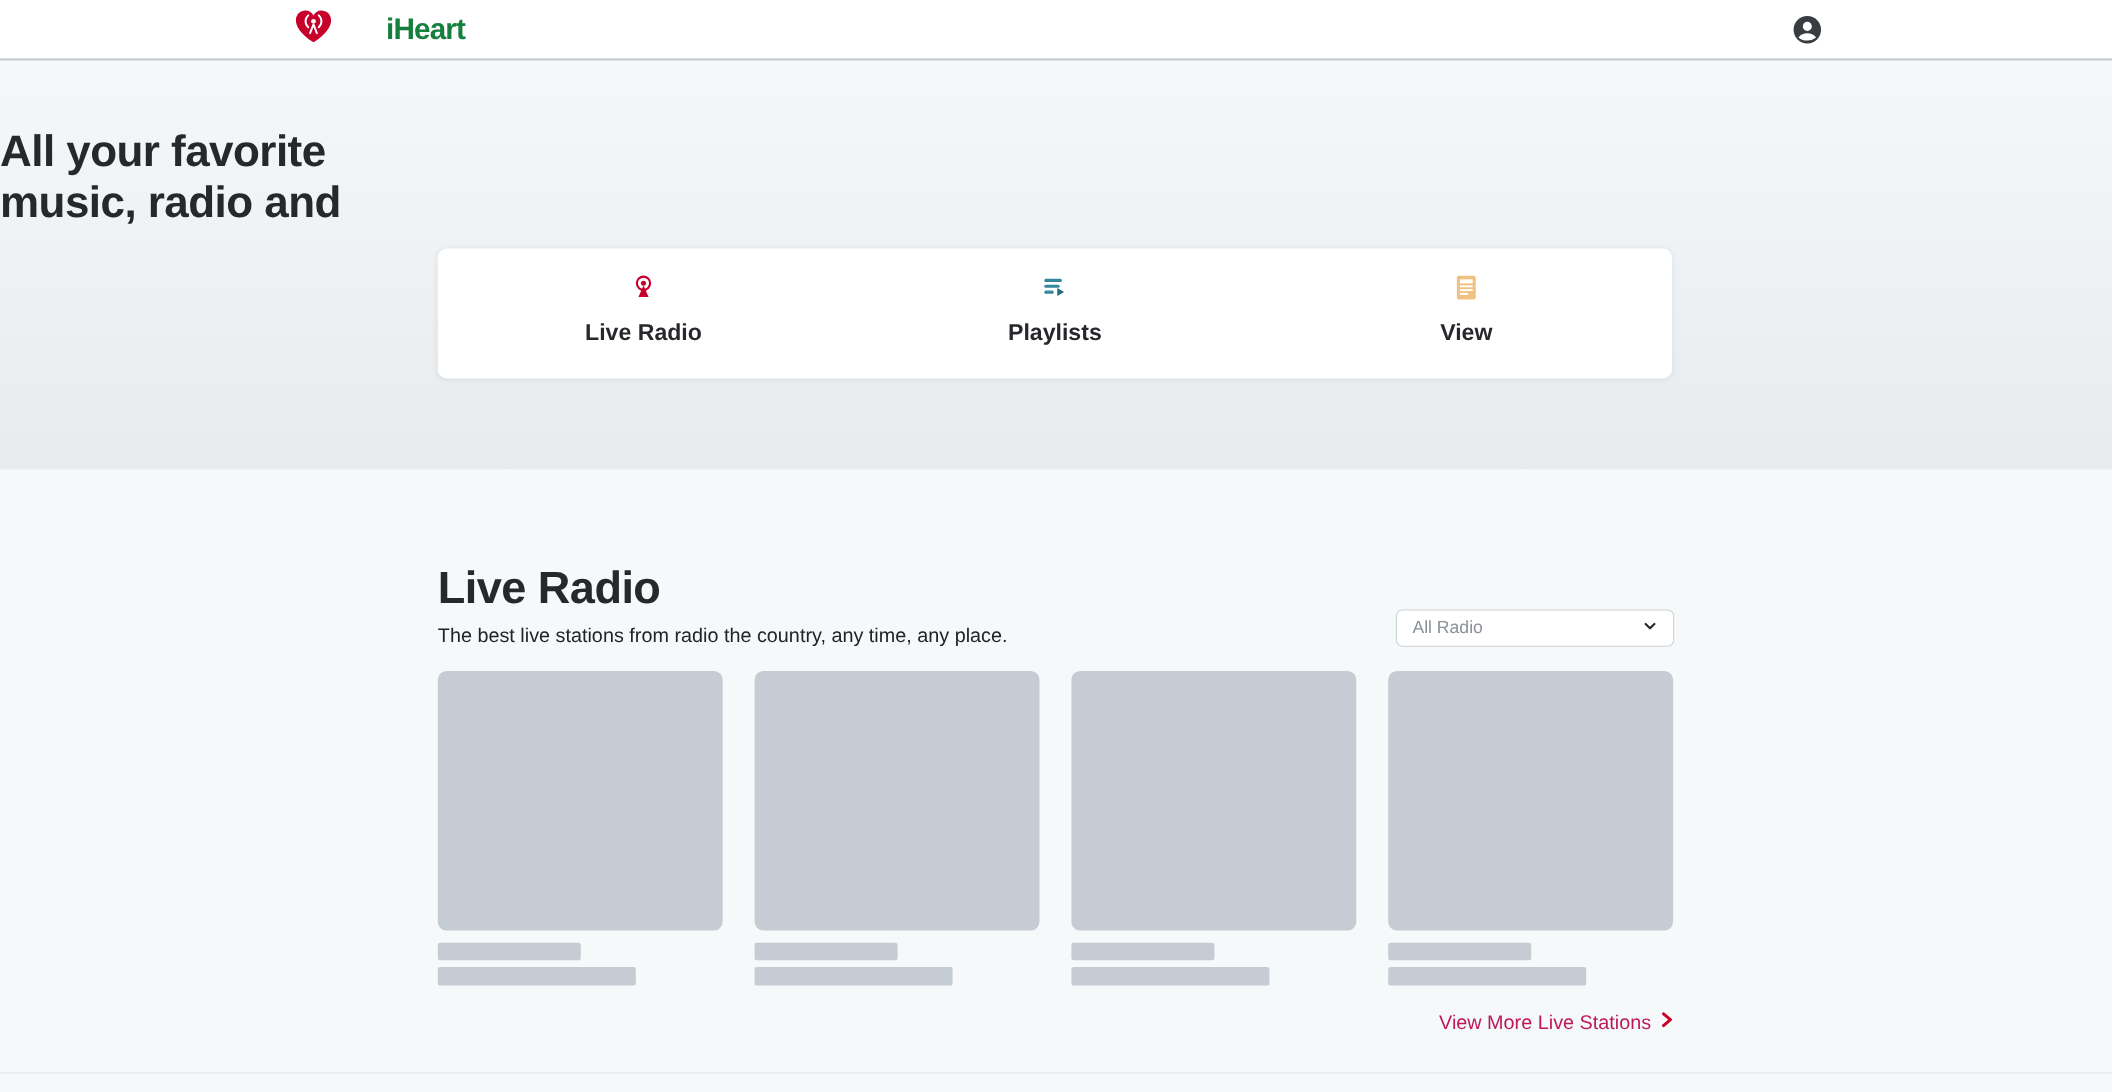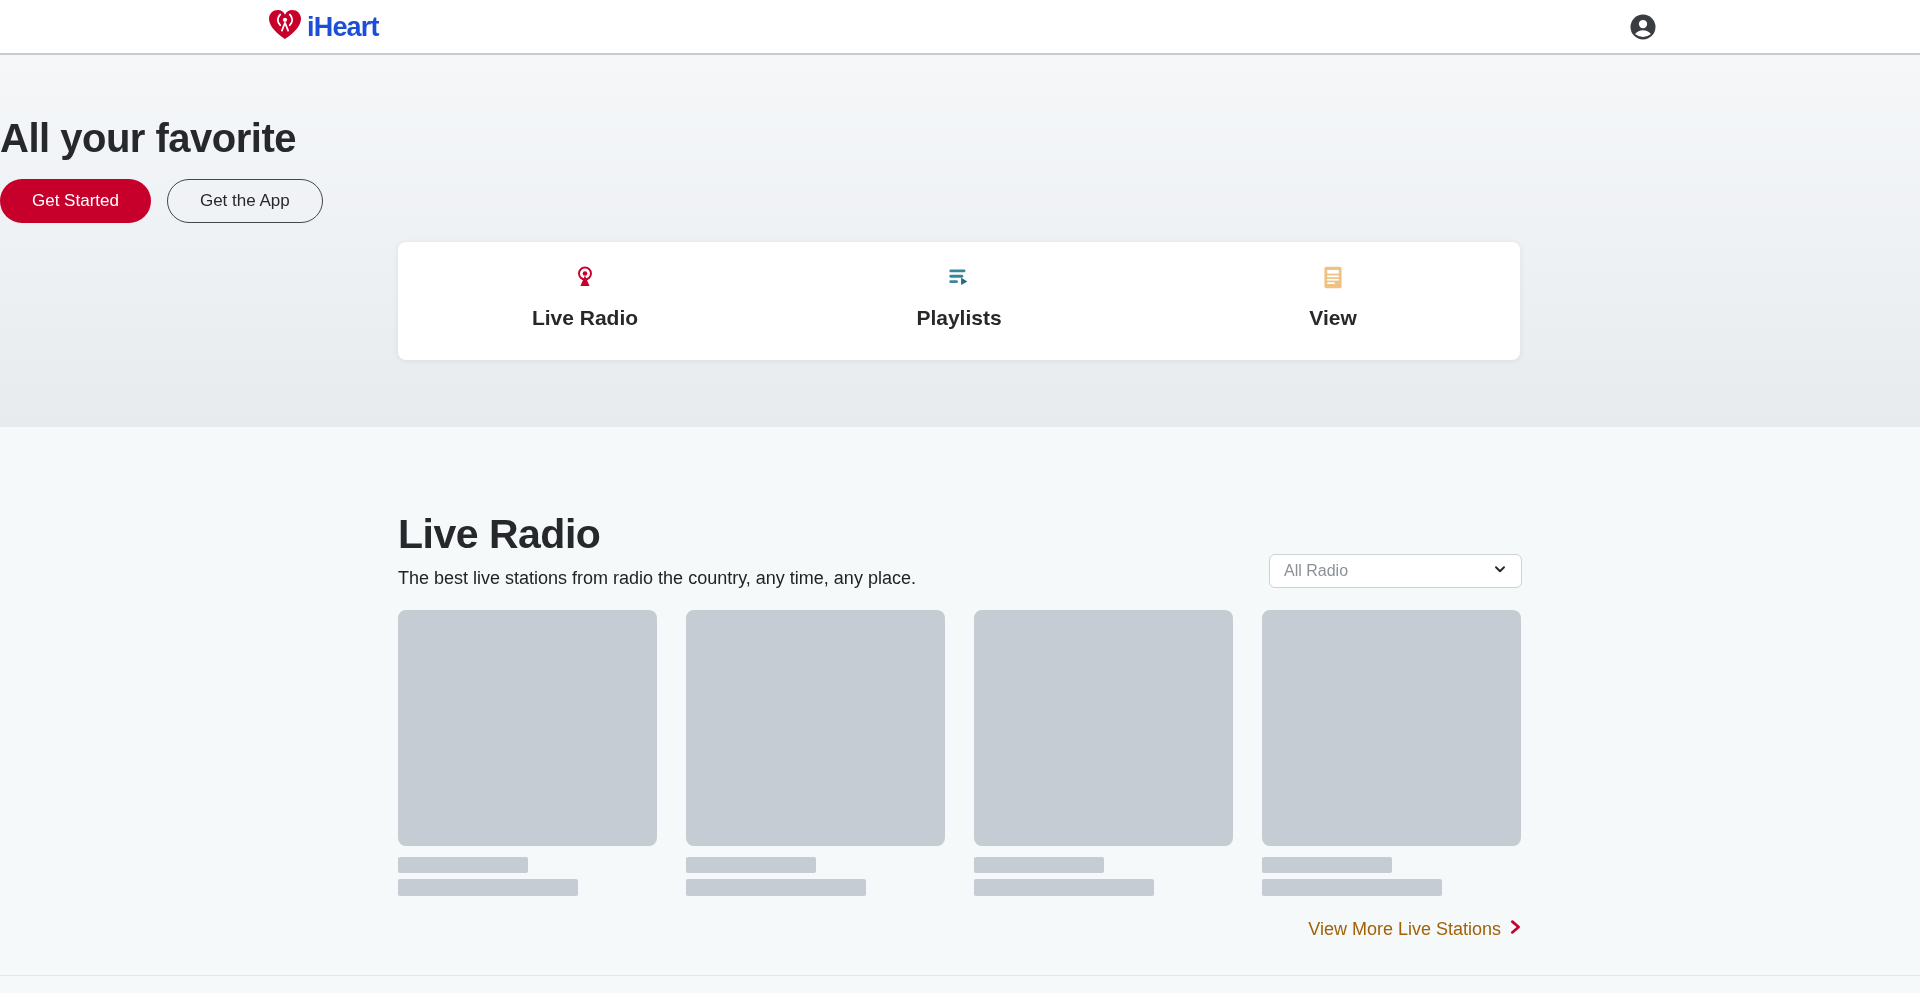--- a/index.html
+++ b/index.html
@@ -26,21 +26,22 @@
     transform: translateY(-50%);
     display: flex;
     align-items: center;
     gap: 3px;
     cursor: pointer;
   }
   .logo-text {
     font-size: 27px;
     font-weight: bold;
     letter-spacing: -0.8px;
-    color: #1d4ed8;
+    color: #15803d;
+    margin-left: 44px;
   }
   .account-btn {
     position: absolute;
     right: 262px;
     top: 50%;
     transform: translateY(-50%);
     width: 30px;
     height: 30px;
     background: none;
     border: none;
@@ -184,21 +185,21 @@
   .view-more-row {
     margin-top: 22px;
     display: flex;
     justify-content: flex-end;
   }
   .view-more {
     display: inline-flex;
     align-items: center;
     gap: 7px;
     font-size: 18px;
-    color: #a16207;
+    color: #be185d;
     cursor: pointer;
   }
   .section-divider {
     margin-top: 34px;
     border: none;
     border-top: 1px solid #e3e6e9;
     width: 1920px;
     margin-left: -398px;
   }
 </style>
@@ -225,25 +226,22 @@
         <circle cx="12" cy="9.6" r="3.3" fill="#ffffff"></circle>
         <path d="M5.6 17.6 a8.2 8.2 0 0 1 12.8 0 a10 10 0 0 1 -12.8 0 Z" fill="#ffffff"></path>
       </svg>
     </span>
   </button>
 </header>
 
 <section class="hero">
   <h1 class="hero-heading">
     <div>All your favorite</div>
+    <div>music, radio and</div>
   </h1>
-  <div class="hero-buttons">
-    <button class="btn btn-primary">Get Started</button>
-    <button class="btn btn-outline">Get the App</button>
-  </div>
 
   <div class="category-card">
 
     <div class="category-item">
       <span>
         <svg width="30" height="30" viewBox="0 0 30 30">
           <circle cx="15" cy="10.5" r="6" stroke="#c6002b" stroke-width="1.9" fill="none"></circle>
           <circle cx="15" cy="10.5" r="2.3" fill="#c6002b"></circle>
           <path d="M15 12.5 L19.6 23 L10.4 23 Z" fill="#c6002b"></path>
         </svg>

